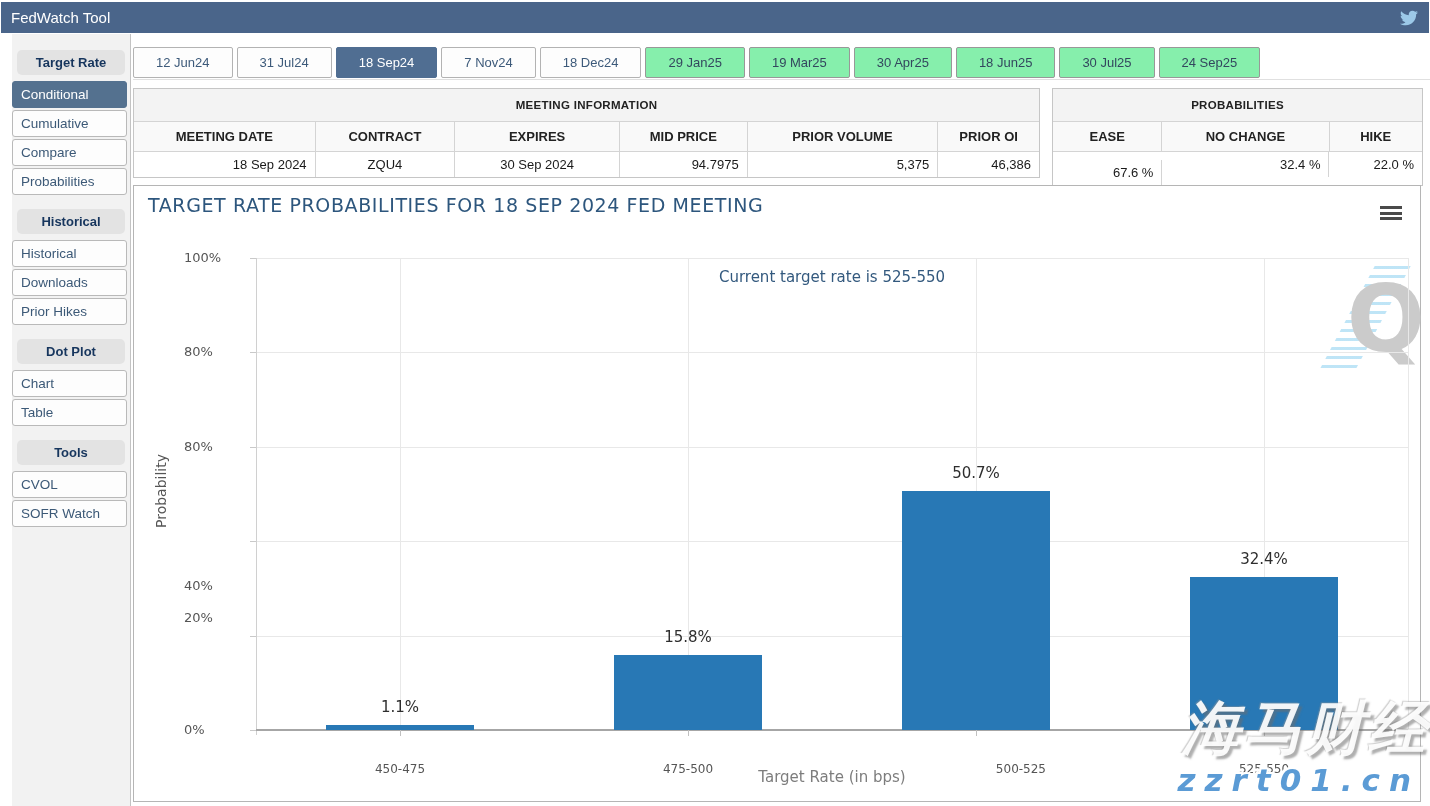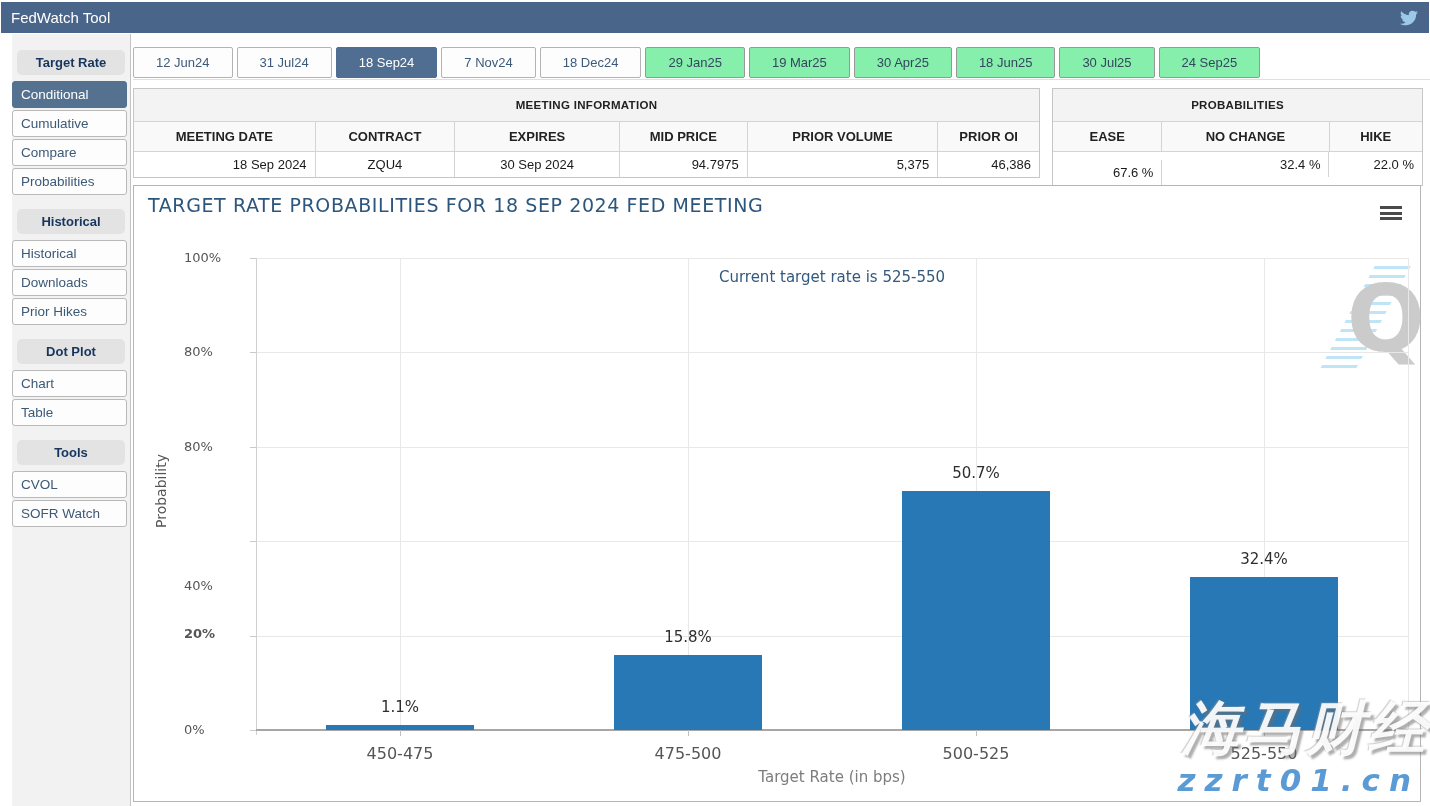--- a/index.html
+++ b/index.html
@@ -64,22 +64,22 @@
   #plot { position:absolute; left:122px; top:72px; width:1152px; height:472px; }
   .gridline-h { position:absolute; left:0; width:1152px; height:1px; background:#e8e8e8; }
   .gridline-v { position:absolute; top:0; height:472px; width:1px; background:#e8e8e8; }
   .axis-y { position:absolute; left:0; top:0; height:477px; width:1px; background:#d0d0d0; }
   .baseline { position:absolute; left:0; top:471px; width:1152px; height:2px; background:#a6a6a6; }
   .ytick-label { position:absolute; width:62px; text-align:left; font-size:13px; color:#555; }
   .ytick-mark { position:absolute; width:6px; height:1px; background:#c9c9c9; }
   .bar { position:absolute; background:#2878b5; }
   .bar-label { position:absolute; width:100px; text-align:center; font-size:15px; color:#2e2e2e; }
   .xtick-mark { position:absolute; top:472px; width:1px; height:6px; background:#c0c0c0; }
-  .xtick-label { position:absolute; top:486px; width:140px; text-align:center;
-                 font-size:16px; color:#555; }
+  .xtick-label { position:absolute; top:504px; width:140px; text-align:center;
+                 font-size:12px; color:#555; }
   #xlabel { position:absolute; left:398px; top:582px; width:600px; text-align:center;
             font-size:15px; color:#7d7d7d; }
   #ylabel { position:absolute; left:-43px; top:297px; width:140px; height:16px;
             text-align:center; font-size:14px; color:#555;
             transform:rotate(-90deg); }
 
   
   #q-watermark { position:absolute; left:1196px; top:80px; width:95px; height:108px; }
   .q-stripes { position:absolute; left:16px; top:0; width:36px; height:108px;
                transform:skewX(-28deg);
@@ -178,21 +178,21 @@
     <div id="q-watermark">
       <div class="q-stripes"></div>
       <div class="q-letter">Q</div>
     </div>
 
     <div id="plot">
         <div class="ytick-mark" style="left: -6px; top: 472px;"></div>
         <div class="ytick-label" style="left: -72px; top: 464px;">0%</div>
         <div class="gridline-h" style="top: 377.6px;"></div>
         <div class="ytick-mark" style="left: -6px; top: 377.6px;"></div>
-        <div class="ytick-label" style="left: -72px; top: 368px; font-weight: bold;">20%</div>
+        <div class="ytick-label" style="left: -72px; top: 352px;">20%</div>
         <div class="gridline-h" style="top: 283.2px;"></div>
         <div class="ytick-mark" style="left: -6px; top: 283.2px;"></div>
         <div class="ytick-label" style="left: -72px; top: 275.2px; margin-top: 45px;">40%</div>
         <div class="gridline-h" style="top: 188.8px;"></div>
         <div class="ytick-mark" style="left: -6px; top: 188.8px;"></div>
         <div class="ytick-label" style="left: -72px; top: 180.8px;">80%</div>
         <div class="gridline-h" style="top: 94.4px;"></div>
         <div class="ytick-mark" style="left: -6px; top: 94.4px;"></div>
         <div class="ytick-label" style="left: -72px; top: 86.4px;">80%</div>
         <div class="gridline-h" style="top: 0px;"></div>
@@ -209,21 +209,21 @@
         <div class="bar-label" style="left: 94px; top: 439.808px;">1.1%</div>
         <div class="xtick-mark" style="left: 144px;"></div>
         <div class="xtick-label" style="left: 74px;">450-475</div>
         <div class="bar" style="left: 358px; top: 397.424px; width: 148px; height: 74.576px; background: rgb(40, 120, 181);"></div>
         <div class="bar-label" style="left: 382px; top: 370.424px;">15.8%</div>
         <div class="xtick-mark" style="left: 432px;"></div>
         <div class="xtick-label" style="left: 362px;">475-500</div>
         <div class="bar" style="left: 646px; top: 232.696px; width: 148px; height: 239.304px; background: rgb(40, 120, 181);"></div>
         <div class="bar-label" style="left: 670px; top: 205.696px;">50.7%</div>
         <div class="xtick-mark" style="left: 720px;"></div>
-        <div class="xtick-label" style="left: 650px;">500-525</div>
+        <div class="xtick-label" style="left: 650px; text-align: right;">500-525</div>
         <div class="bar" style="left: 934px; top: 319.072px; width: 148px; height: 152.928px; background: rgb(40, 120, 181);"></div>
         <div class="bar-label" style="left: 958px; top: 292.072px;">32.4%</div>
         <div class="xtick-mark" style="left: 1008px;"></div>
         <div class="xtick-label" style="left: 938px;">525-550</div>
       </div>
     <div id="xlabel">Target Rate (in bps)</div>
     <div id="ylabel">Probability</div>
   </div>
 
   <div id="site-name-watermark">海马财经</div>

